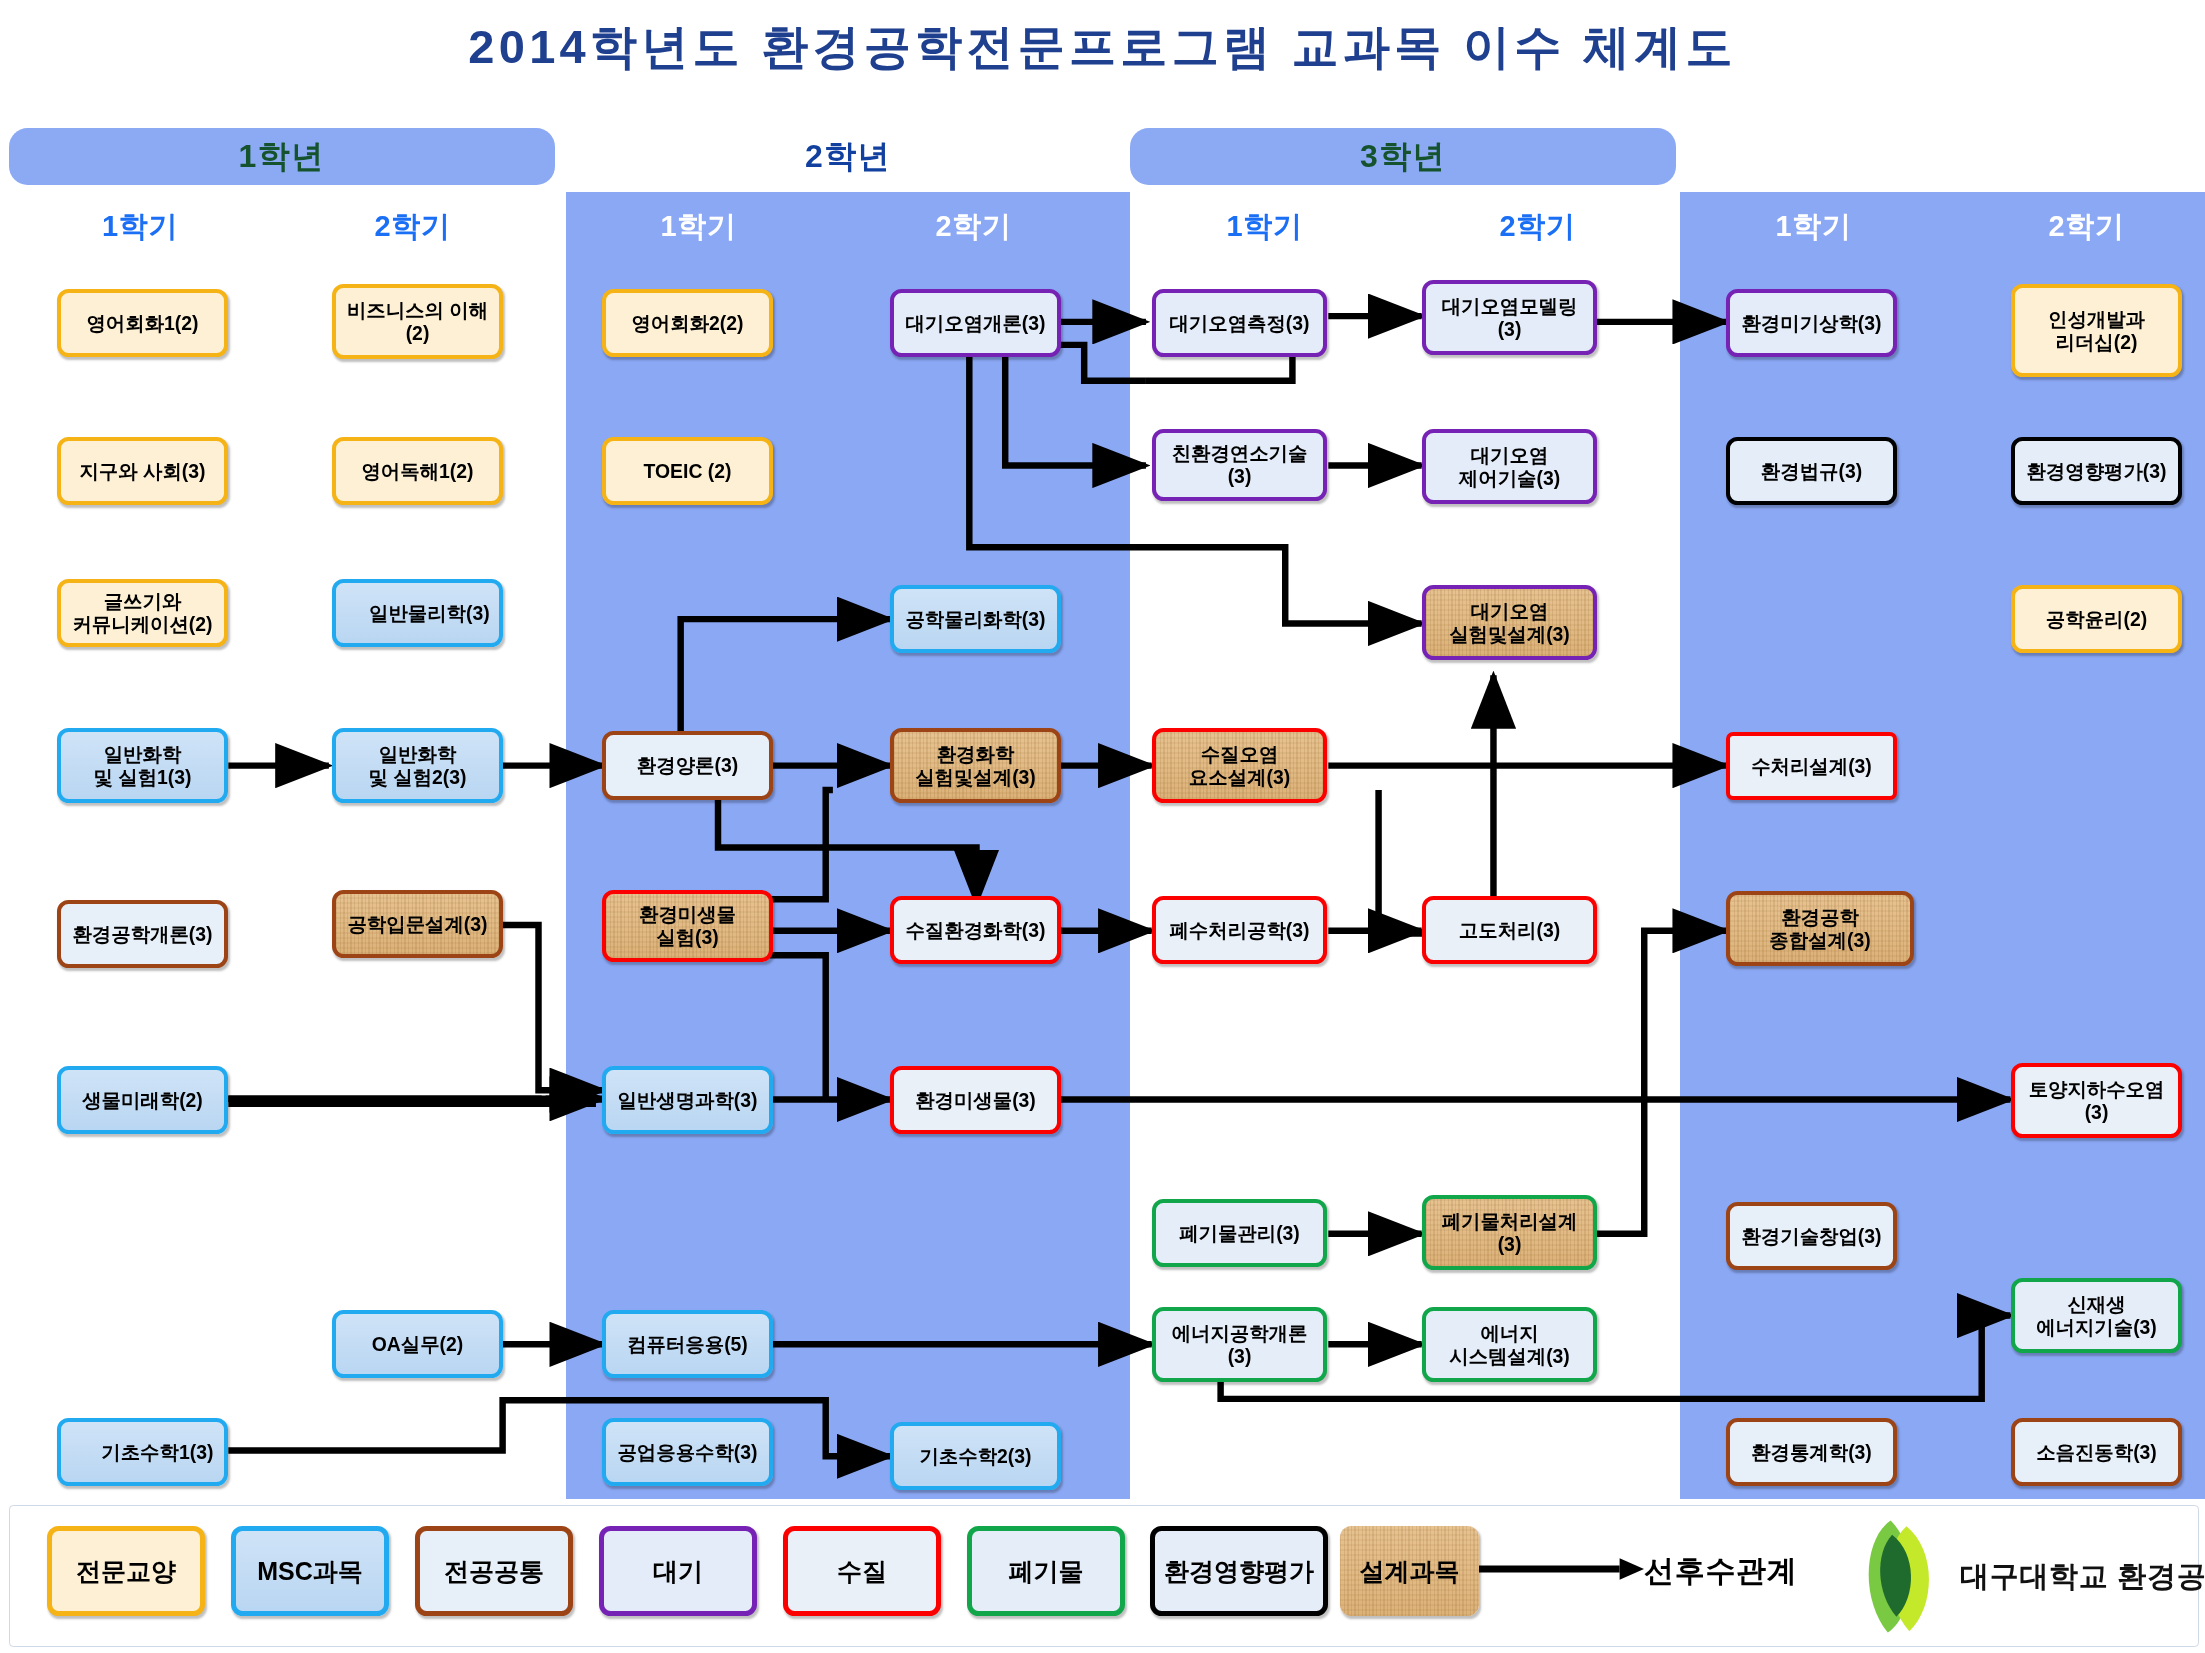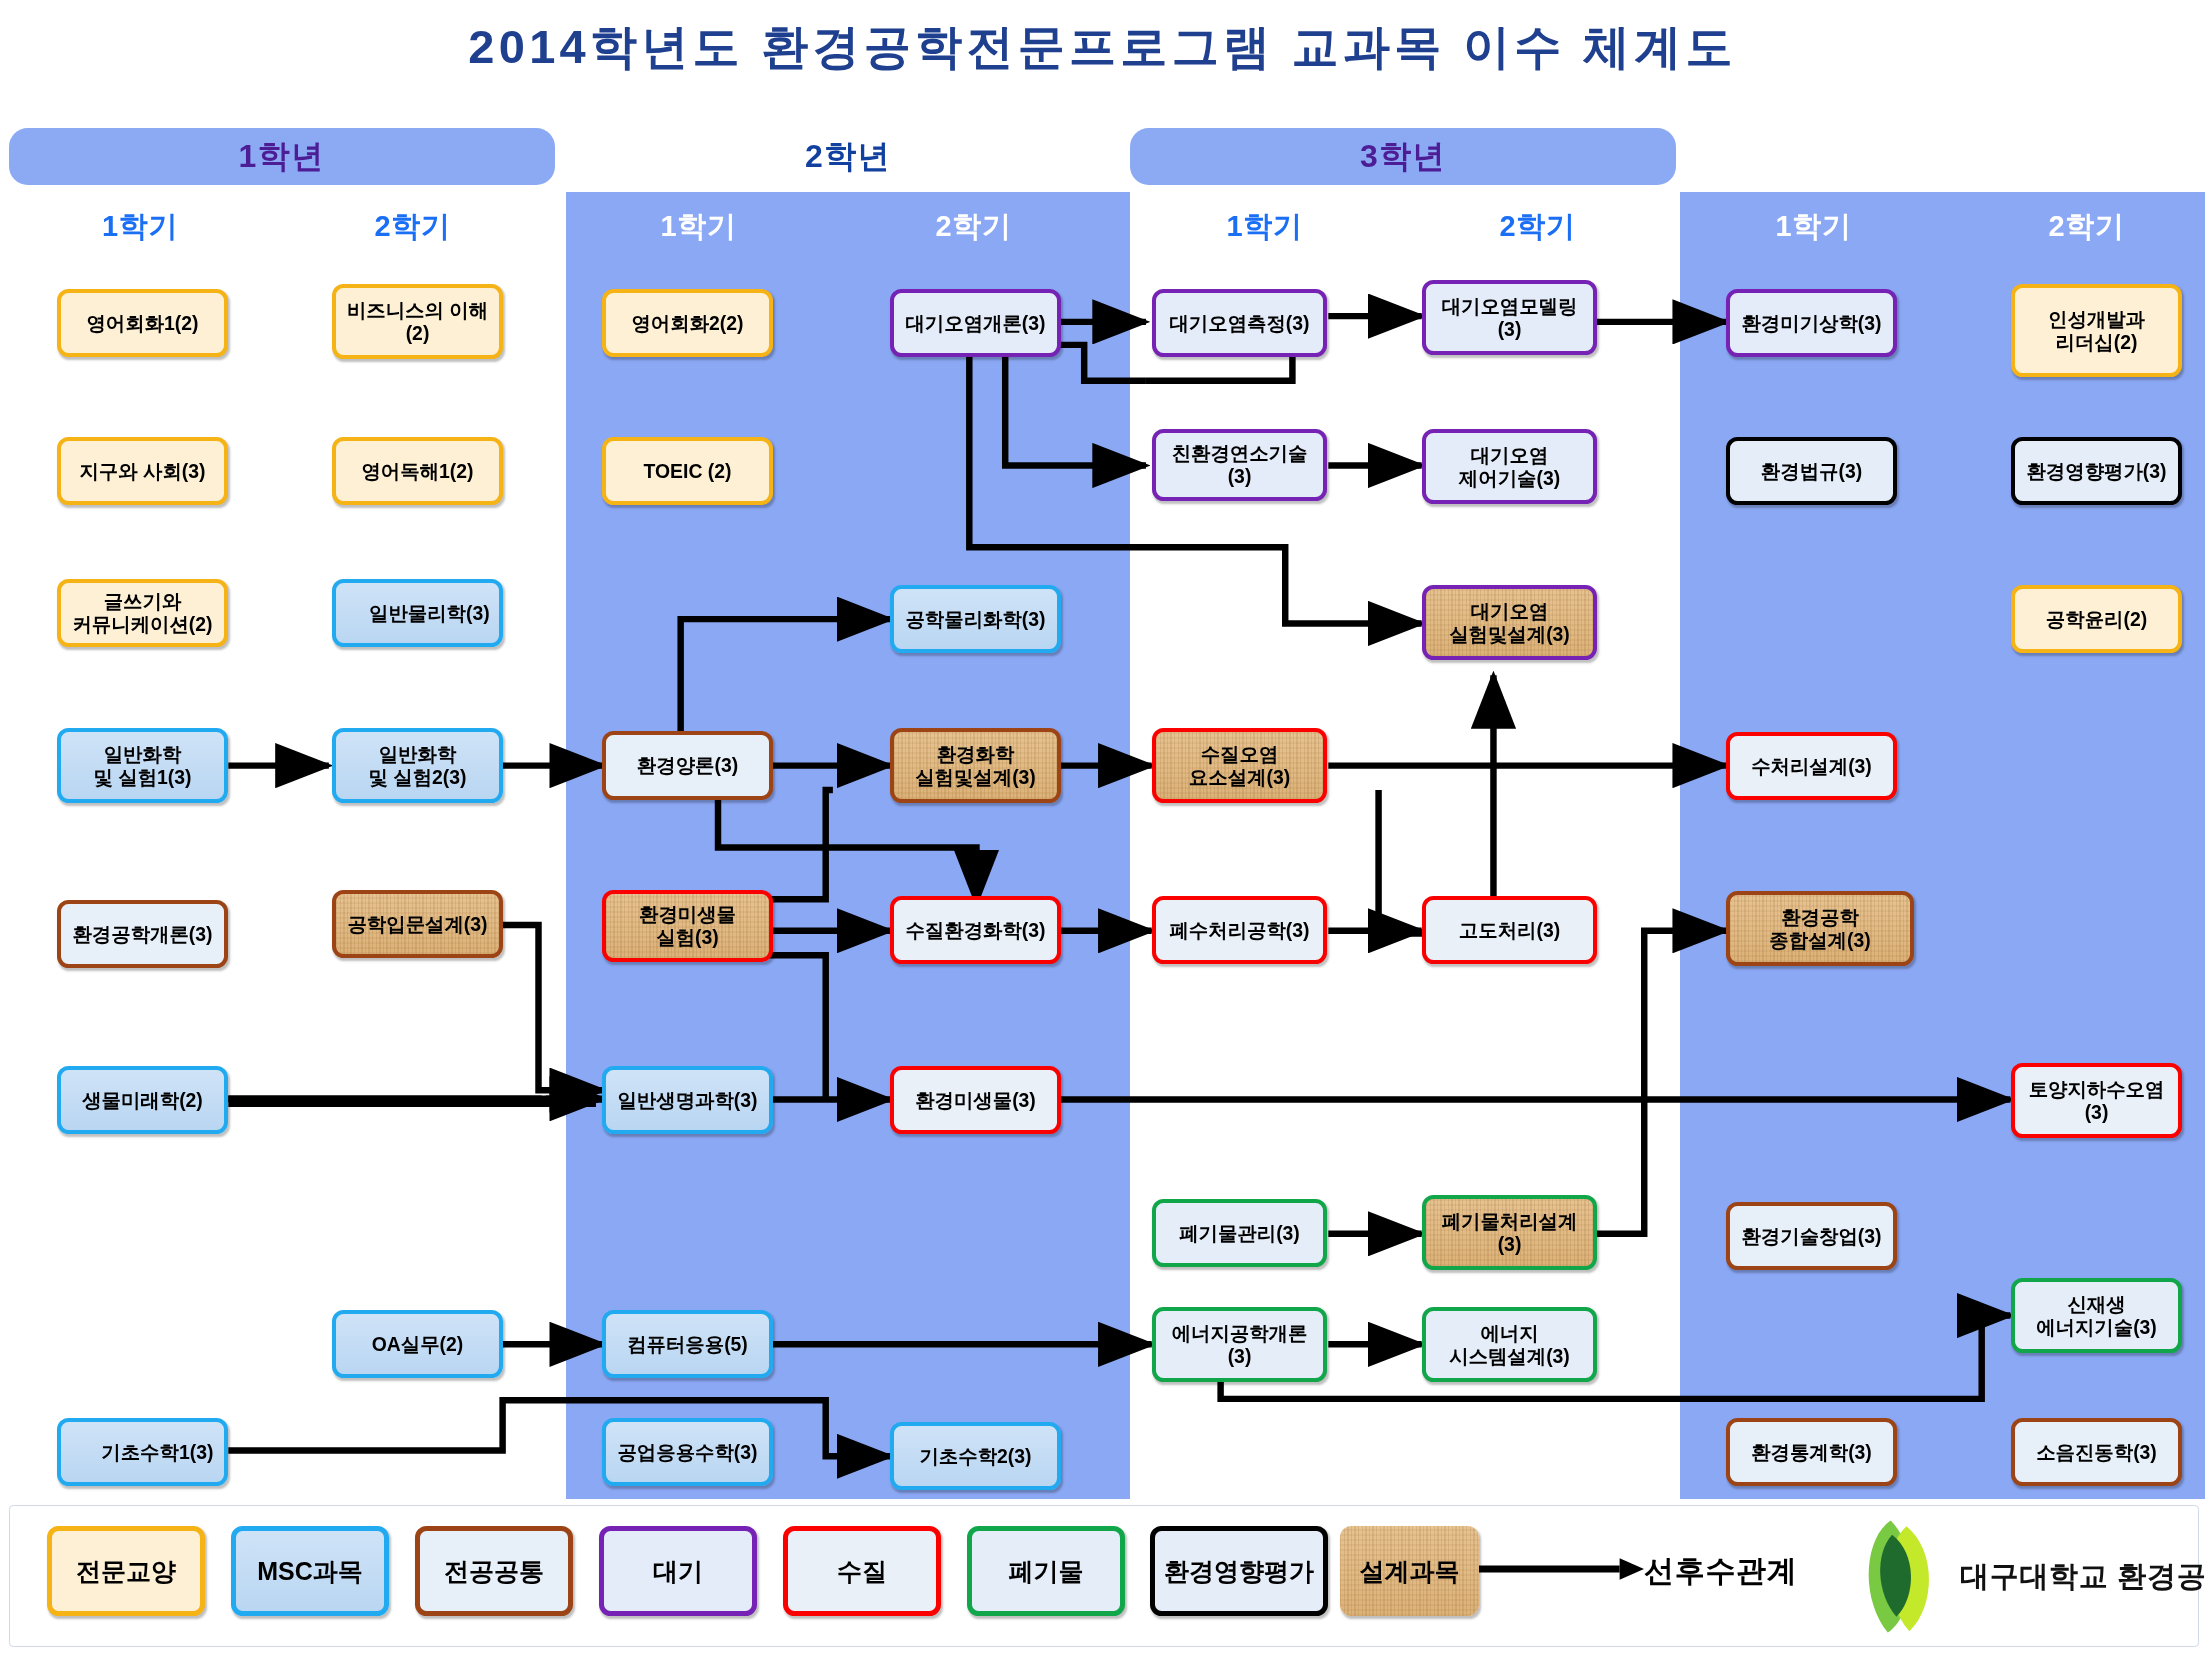--- a/index.html
+++ b/index.html
@@ -10,21 +10,21 @@
   #title{
     position:absolute;left:0;top:16px;width:2205px;text-align:center;
     font-size:47px;font-weight:bold;color:#1f3f8f;letter-spacing:4.3px;
     white-space:nowrap;
   }
 
   
   .yearband{
     position:absolute;height:57px;border-radius:18.7px;
     display:flex;align-items:center;justify-content:center;
-    font-size:32px;font-weight:bold;color:#4c1d95;letter-spacing:1.4px;
+    font-size:32px;font-weight:bold;color:#14532d;letter-spacing:1.4px;
   }
   .yearband.filled{background:#8caaf4;}
   .yearband.plain{background:transparent;color:#11409f;}
 
   
   .colbg{position:absolute;top:192px;height:1307px;}
   .colbg.tint{background:#8ba8f5;}
 
   
   .semlabel{
@@ -225,21 +225,21 @@
 
   <div class="course c-air" style="left:1422px;top:280px;width:175px;height:75px;">대기오염모델링<br>(3)</div>
   <div class="course c-air" style="left:1422px;top:429px;width:175px;height:75px;">대기오염<br>제어기술(3)</div>
   <div class="course c-air design" style="left:1422px;top:585px;width:175px;height:75px;">대기오염<br>실험및설계(3)</div>
   <div class="course c-water" style="left:1422px;top:896px;width:175px;height:68px;">고도처리(3)</div>
   <div class="course c-waste design" style="left:1422px;top:1195px;width:175px;height:75px;">폐기물처리설계<br>(3)</div>
   <div class="course c-waste" style="left:1422px;top:1307px;width:175px;height:75px;">에너지<br>시스템설계(3)</div>
 
   <div class="course c-air" style="left:1726px;top:289px;width:171px;height:68px;">환경미기상학(3)</div>
   <div class="course c-eia" style="left:1726px;top:437px;width:171px;height:68px;">환경법규(3)</div>
-  <div class="course c-water" style="left:1726px;top:732px;width:171px;height:68px;">수처리설계(3)</div>
+  <div class="course c-water" style="left:1726px;top:732px;width:171px;height:68px;border-radius:7px;">수처리설계(3)</div>
   <div class="course c-common design" style="left:1726px;top:891px;width:188px;height:75px;">환경공학<br>종합설계(3)</div>
   <div class="course c-common" style="left:1726px;top:1202px;width:171px;height:68px;">환경기술창업(3)</div>
   <div class="course c-common" style="left:1726px;top:1418px;width:171px;height:68px;">환경통계학(3)</div>
 
   <div class="course c-gyoyang" style="left:2011px;top:284px;width:171px;height:93px;">인성개발과<br>리더십(2)</div>
   <div class="course c-eia" style="left:2011px;top:437px;width:171px;height:68px;">환경영향평가(3)</div>
   <div class="course c-gyoyang" style="left:2011px;top:585px;width:171px;height:68px;">공학윤리(2)</div>
   <div class="course c-water" style="left:2011px;top:1063px;width:171px;height:75px;">토양지하수오염<br>(3)</div>
   <div class="course c-waste" style="left:2011px;top:1278px;width:171px;height:75px;">신재생<br>에너지기술(3)</div>
   <div class="course c-common" style="left:2011px;top:1418px;width:171px;height:68px;">소음진동학(3)</div>

